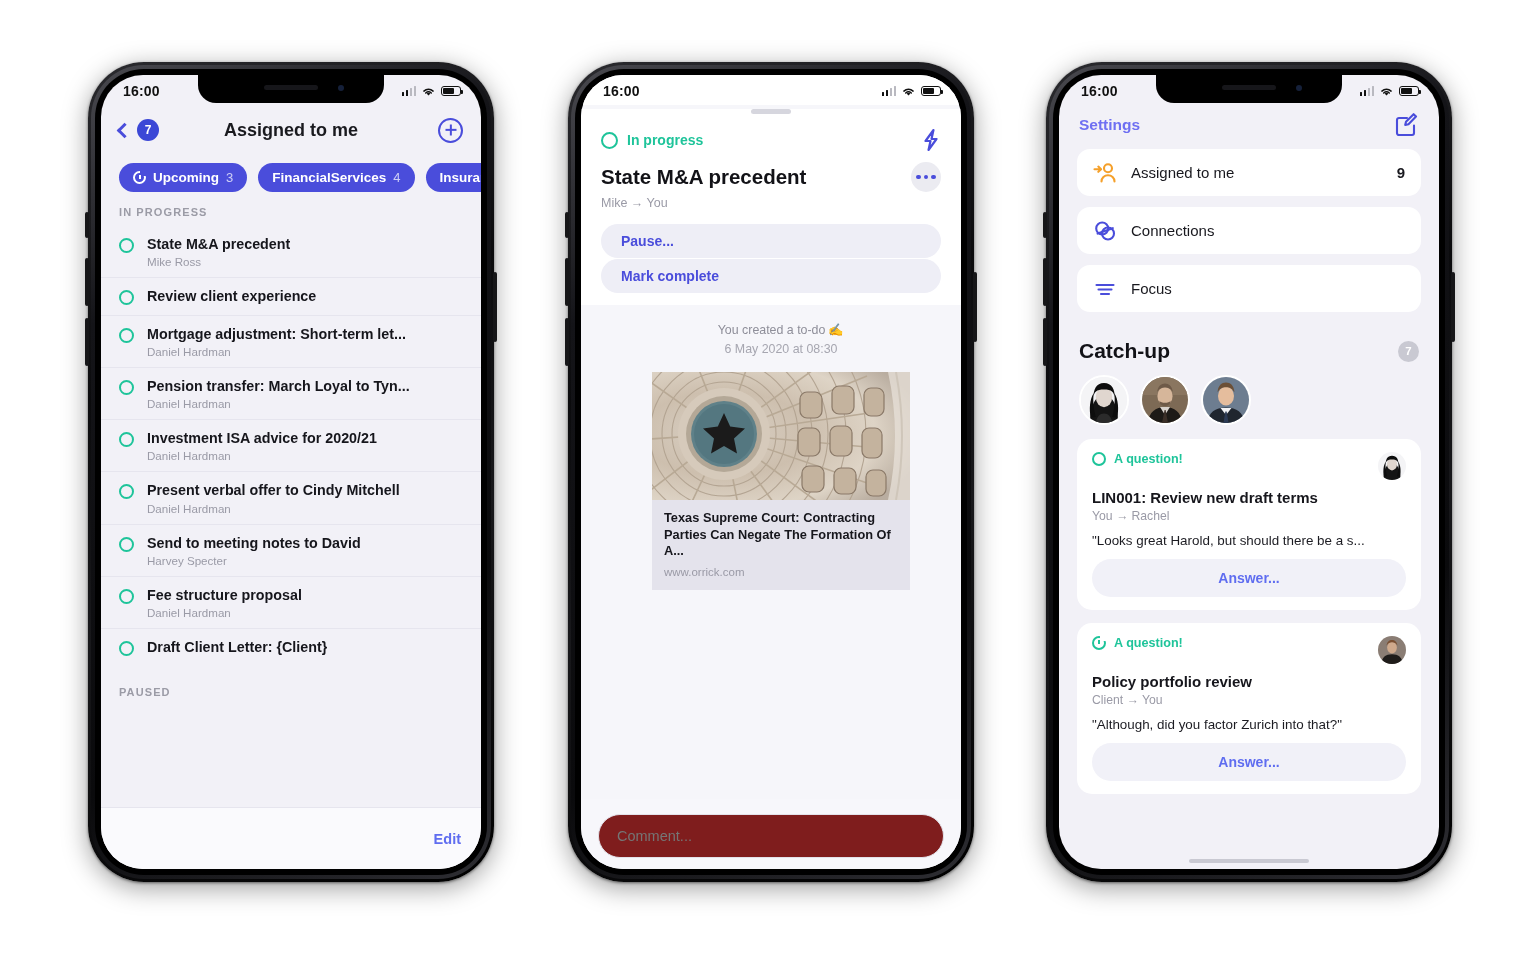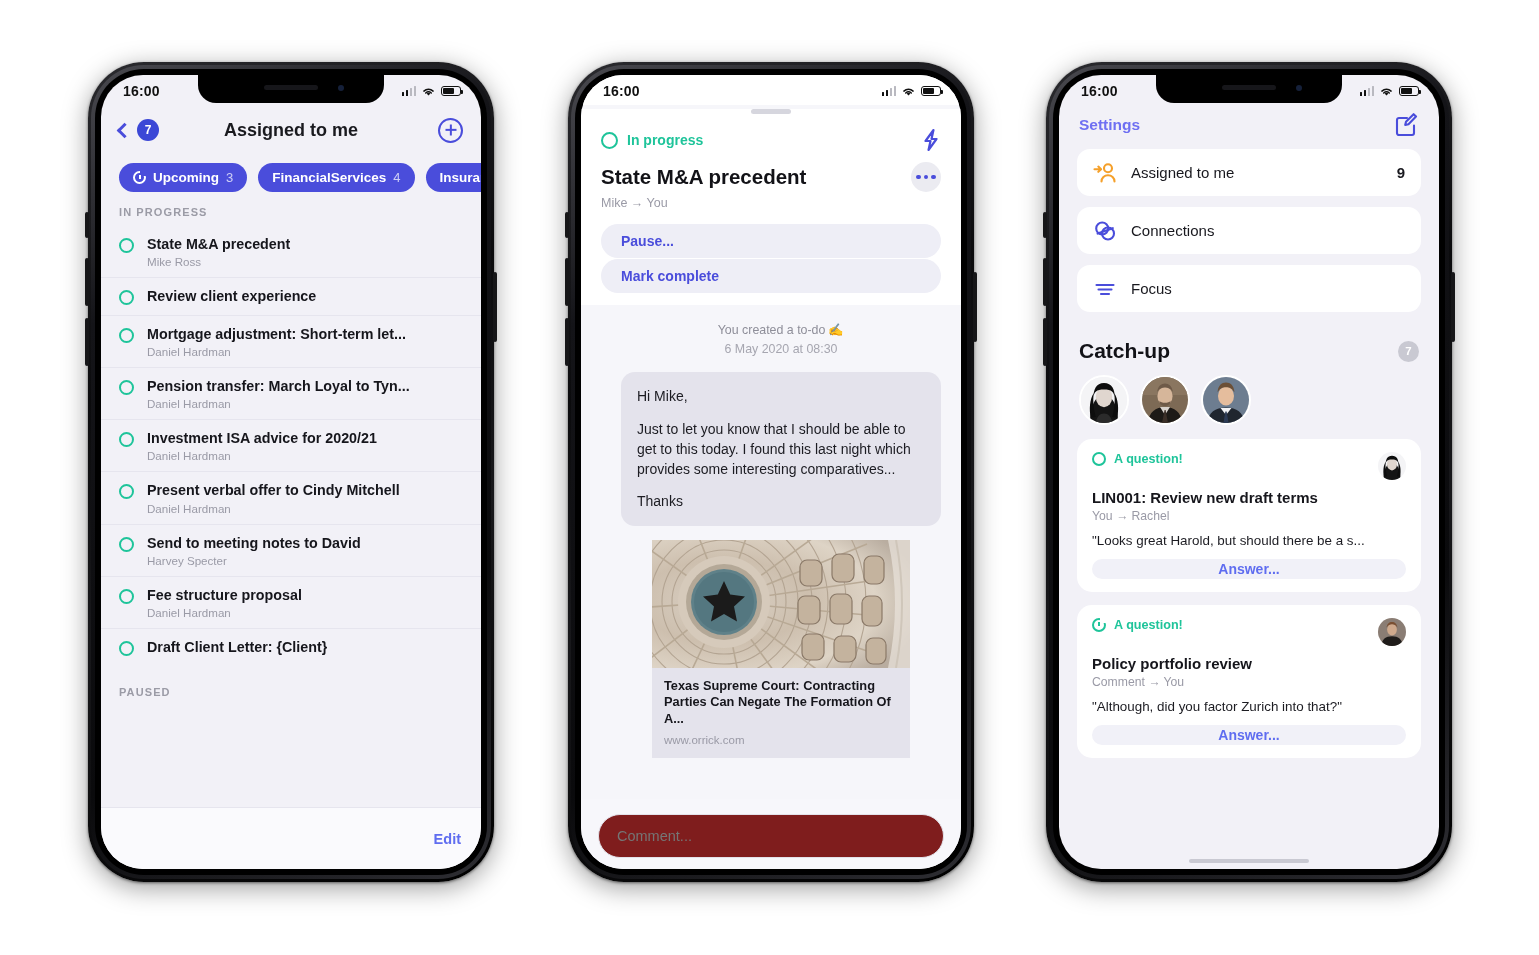--- a/index.html
+++ b/index.html
@@ -192,21 +192,21 @@
     height:4.4px; background:#1ec49a; }
   .cu-clock::before{ content:""; position:absolute; right:-3px; top:-3px; width:7px;
     height:6px; background:#fff; }
   .cu-qtext { color:#1ec49a; font-size:12.6px; font-weight:600; }
   .cu-av { width:28px; height:28px; border-radius:50%; overflow:hidden; flex:none;
     position:relative; }
   .cu-title { font-size:15px; font-weight:700; color:#16161c; margin-top:9px; }
   .cu-sub { font-size:12.2px; color:#9a9aa6; margin-top:3px; }
   .cu-quote { font-size:13.4px; color:#1c1c22; margin-top:10px; white-space:nowrap;
     overflow:hidden; text-overflow:ellipsis; }
-  .answer-btn { margin-top:11px; height:20px; border-radius:19px; background:#f1f1f8;
+  .answer-btn { margin-top:11px; height:38px; border-radius:19px; background:#f1f1f8;
     display:flex; align-items:center; justify-content:center; color:#5f6df0;
     font-size:14px; font-weight:700; cursor:pointer; }
 
   .home-ind { position:absolute; left:50%; transform:translateX(-50%); bottom:6px;
     width:120px; height:4px; border-radius:3px; background:#c9c9d2; }
 </style>
 </head>
 <body>
 
 <div class="stage">
@@ -407,25 +407,20 @@
             </div>
           </div>
         </div>
 
         <div class="thread">
           <div class="meta">
             <div>You created a to-do ✍️</div>
             <div class="d">6 May 2020 at 08:30</div>
           </div>
 
-          <div class="bubble">
-            <p>Hi Mike,</p>
-            <p>Just to let you know that I should be able to get to this today. I found this last night which provides some interesting comparatives...</p>
-            <p>Thanks</p>
-          </div>
 
           <div class="card-link">
             <div class="card-img">
               <svg width="258" height="128" viewBox="0 0 258 128" preserveAspectRatio="xMidYMid slice">
                 <defs>
                   <radialGradient id="rot" cx="28%" cy="48%" r="78%">
                     <stop offset="0%" stop-color="#d9d0c4"></stop>
                     <stop offset="42%" stop-color="#cdbfae"></stop>
                     <stop offset="75%" stop-color="#ded4c6"></stop>
                     <stop offset="100%" stop-color="#b9ada0"></stop>
@@ -636,21 +631,21 @@
             <div class="cu-av">
               <svg width="28" height="28" viewBox="0 0 46 46">
                 <rect width="46" height="46" fill="#8a7d74"></rect>
                 <path d="M5 46c1.4-11 7.6-16 18-16s16.6 5 18 16z" fill="#1f1c1a"></path>
                 <ellipse cx="23" cy="19" rx="8" ry="9.6" fill="#cfa98c"></ellipse>
                 <path d="M14 16c.6-6.4 4.4-9.6 9-9.6s8.4 3.2 9 9.6c-2.2-4.4-5.4-5.6-9-5.6s-6.8 1.2-9 5.6z" fill="#7a4f32"></path>
               </svg>
             </div>
           </div>
           <div class="cu-title">Policy portfolio review</div>
-          <div class="cu-sub">Comment → You</div>
+          <div class="cu-sub">Client → You</div>
           <div class="cu-quote">"Although, did you factor Zurich into that?"</div>
           <div class="answer-btn">Answer...</div>
         </div>
 
         <div class="home-ind"></div>
       </div>
     </div>
   </div>
 
 </div>

